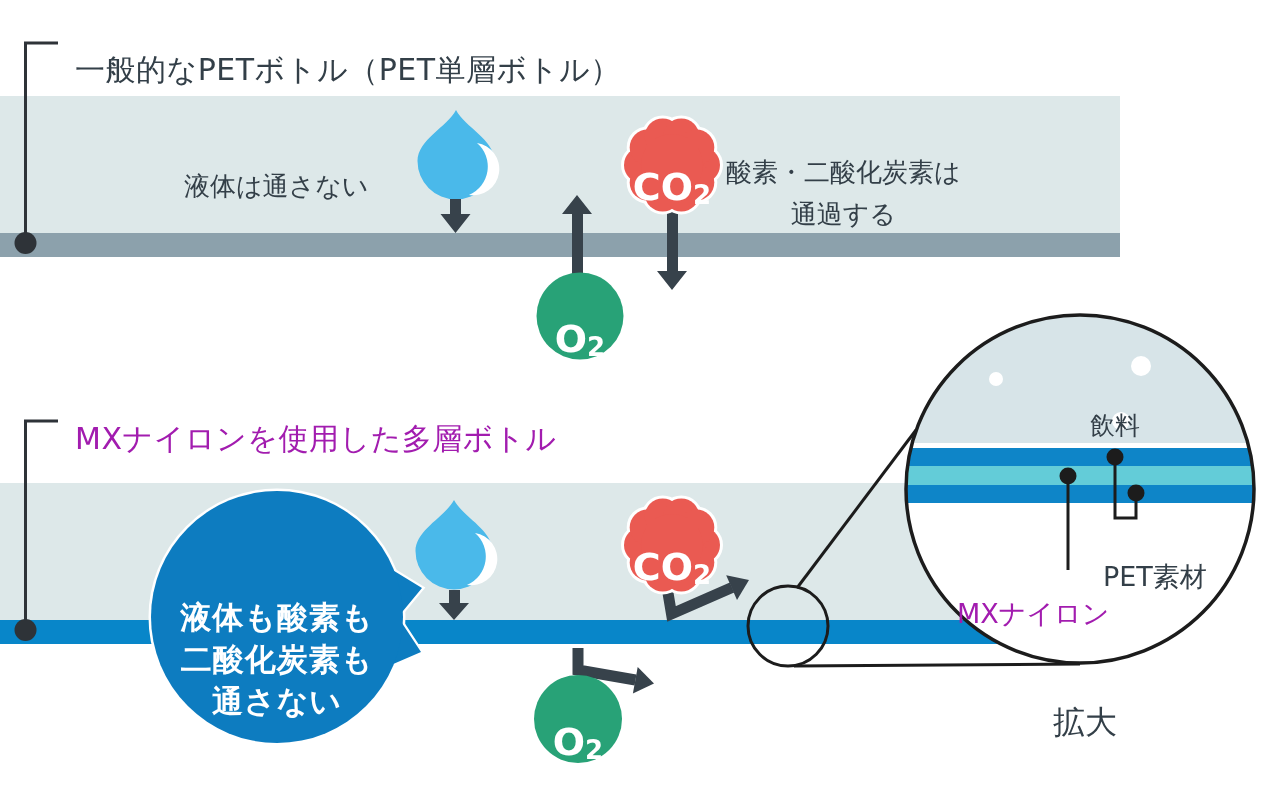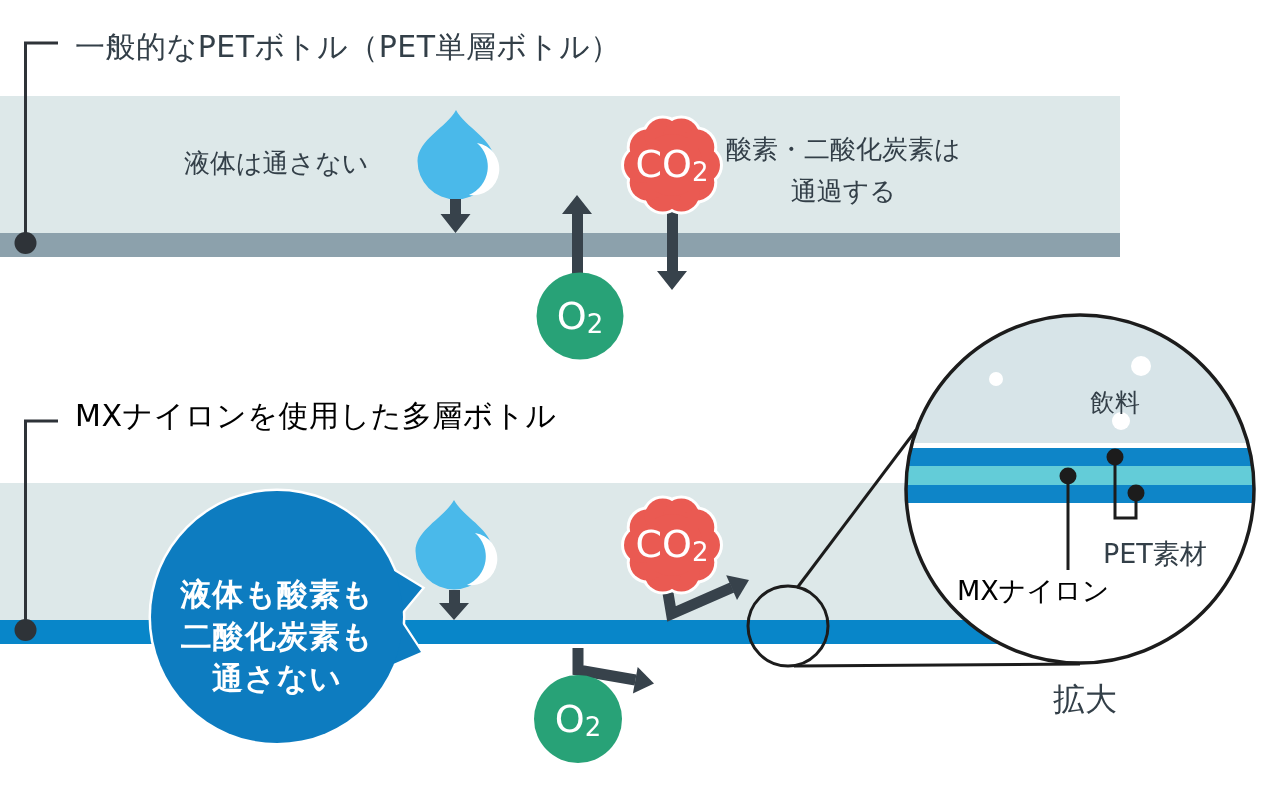--- a/index.html
+++ b/index.html
@@ -1,26 +1,26 @@
 <!DOCTYPE html>
 <html><head>
 <meta charset="utf-8">
 <style>
   html,body{margin:0;padding:0;background:#fff;}
   .stage{
     position:relative;width:1261px;height:801px;background:#ffffff;overflow:hidden;
     font-family:"DejaVu Sans","Liberation Sans",sans-serif;
   }
   .stage svg{position:absolute;left:0;top:0;}
-  .txt{position:absolute;z-index:2;white-space:nowrap;}
+  .txt{position:absolute;z-index:2;white-space:nowrap;margin-top:23px;}
   .dark{color:#333f48;}
-  .blue{color:#000000;}
+  .blue{color:#a21caf;}
   .title{font-size:30px;letter-spacing:0.5px;}
   .label-lg{font-size:26px;}
-  .badge{color:#ffffff;font-size:38px;text-align:center;}
+  .badge{color:#ffffff;font-size:38px;text-align:center;font-weight:bold;}
   .badge .sub{font-size:26px;vertical-align:-4px;}
   .bubble-text{color:#ffffff;font-size:31px;font-weight:bold;text-align:center;line-height:42px;letter-spacing:1px;}
   .mag-label{font-size:27px;}
   .beverage{font-size:25px;}
   .zoomlab{font-size:32px;}
 </style>
 </head>
 <body>
 
 <div class="stage">

